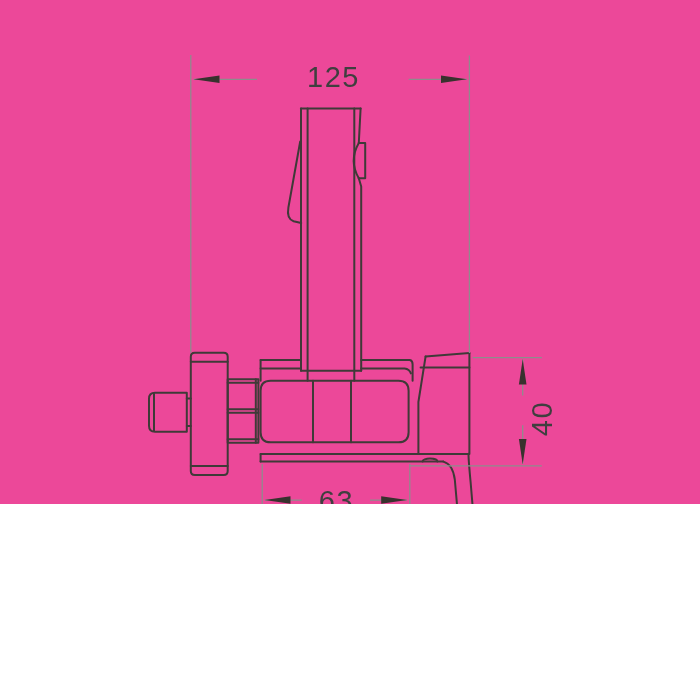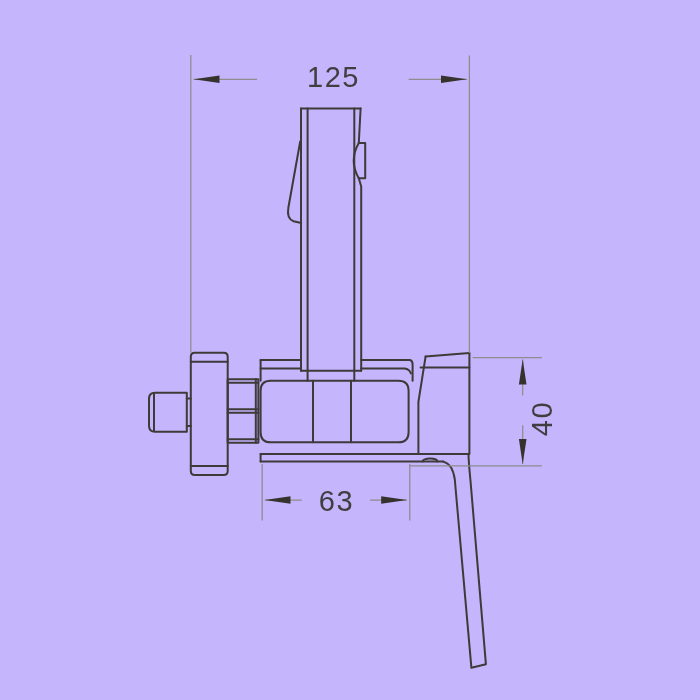--- a/index.html
+++ b/index.html
@@ -1,16 +1,16 @@
 <!DOCTYPE html>
 <html><head>
 <meta charset="utf-8">
 <style>
   html,body{margin:0;padding:0;background:#ffffff;}
-  .stage{width:700px;height:700px;position:relative;background:#c4b5fd;overflow:hidden;}
+  .stage{width:700px;height:504px;position:relative;background:#ec4899;overflow:hidden;}
   svg{display:block;}
   .dim-text{font-family:"Liberation Sans","DejaVu Sans",sans-serif;font-size:29px;letter-spacing:1.5px;}
   .parts path{fill:none;stroke-width:2;stroke-linecap:round;stroke-linejoin:round;}
   .thin path{fill:none;stroke-width:1.25;stroke-linecap:butt;}
   .arrows polygon{stroke:none;}
 </style>
 </head>
 <body>
 
 <div class="stage">

